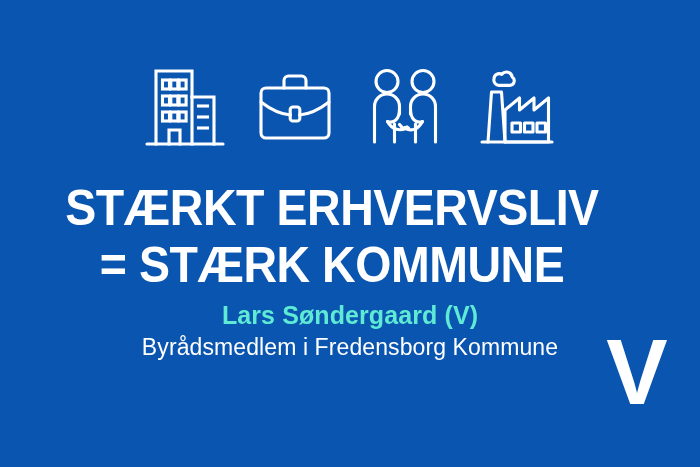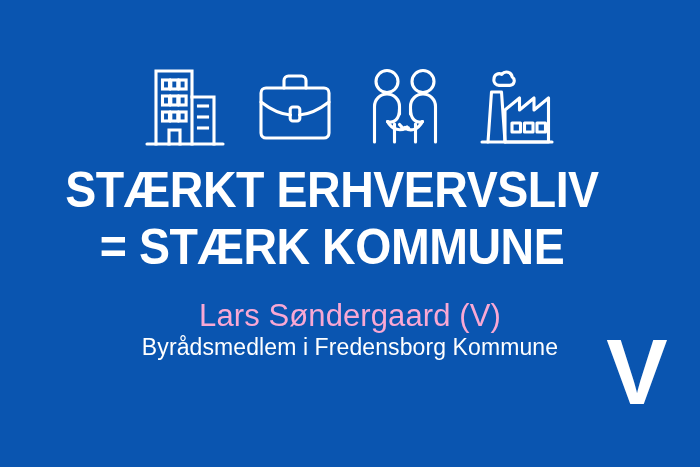--- a/index.html
+++ b/index.html
@@ -43,21 +43,21 @@
     height: 88px;
     display: flex;
     align-items: center;
     justify-content: center;
   }
   .icon-cell svg { display: block; }
 
   
   #headline {
     position: absolute;
-    top: 162px;
+    top: 180px;
     left: 0;
     width: 664px;
     text-align: center;
     color: #ffffff;
   }
 
   .headline-line {
     display: block;
     font-family: "Liberation Sans Narrow", "Liberation Sans", sans-serif;
     font-weight: bold;
@@ -75,24 +75,24 @@
     position: absolute;
     top: 300px;
     left: 0;
     width: 700px;
     text-align: center;
     color: #ffffff;
   }
 
   #person-name {
     display: block;
-    font-size: 31px;
+    font-size: 25px;
     line-height: 31px;
-    font-weight: normal;
-    color: #f9a8d4;
+    font-weight: bold;
+    color: #5eead4;
     letter-spacing: 0.1px;
   }
 
   #person-role {
     display: block;
     font-size: 23px;
     line-height: 27px;
     font-weight: normal;
     color: #ffffff;
     letter-spacing: 0.1px;

